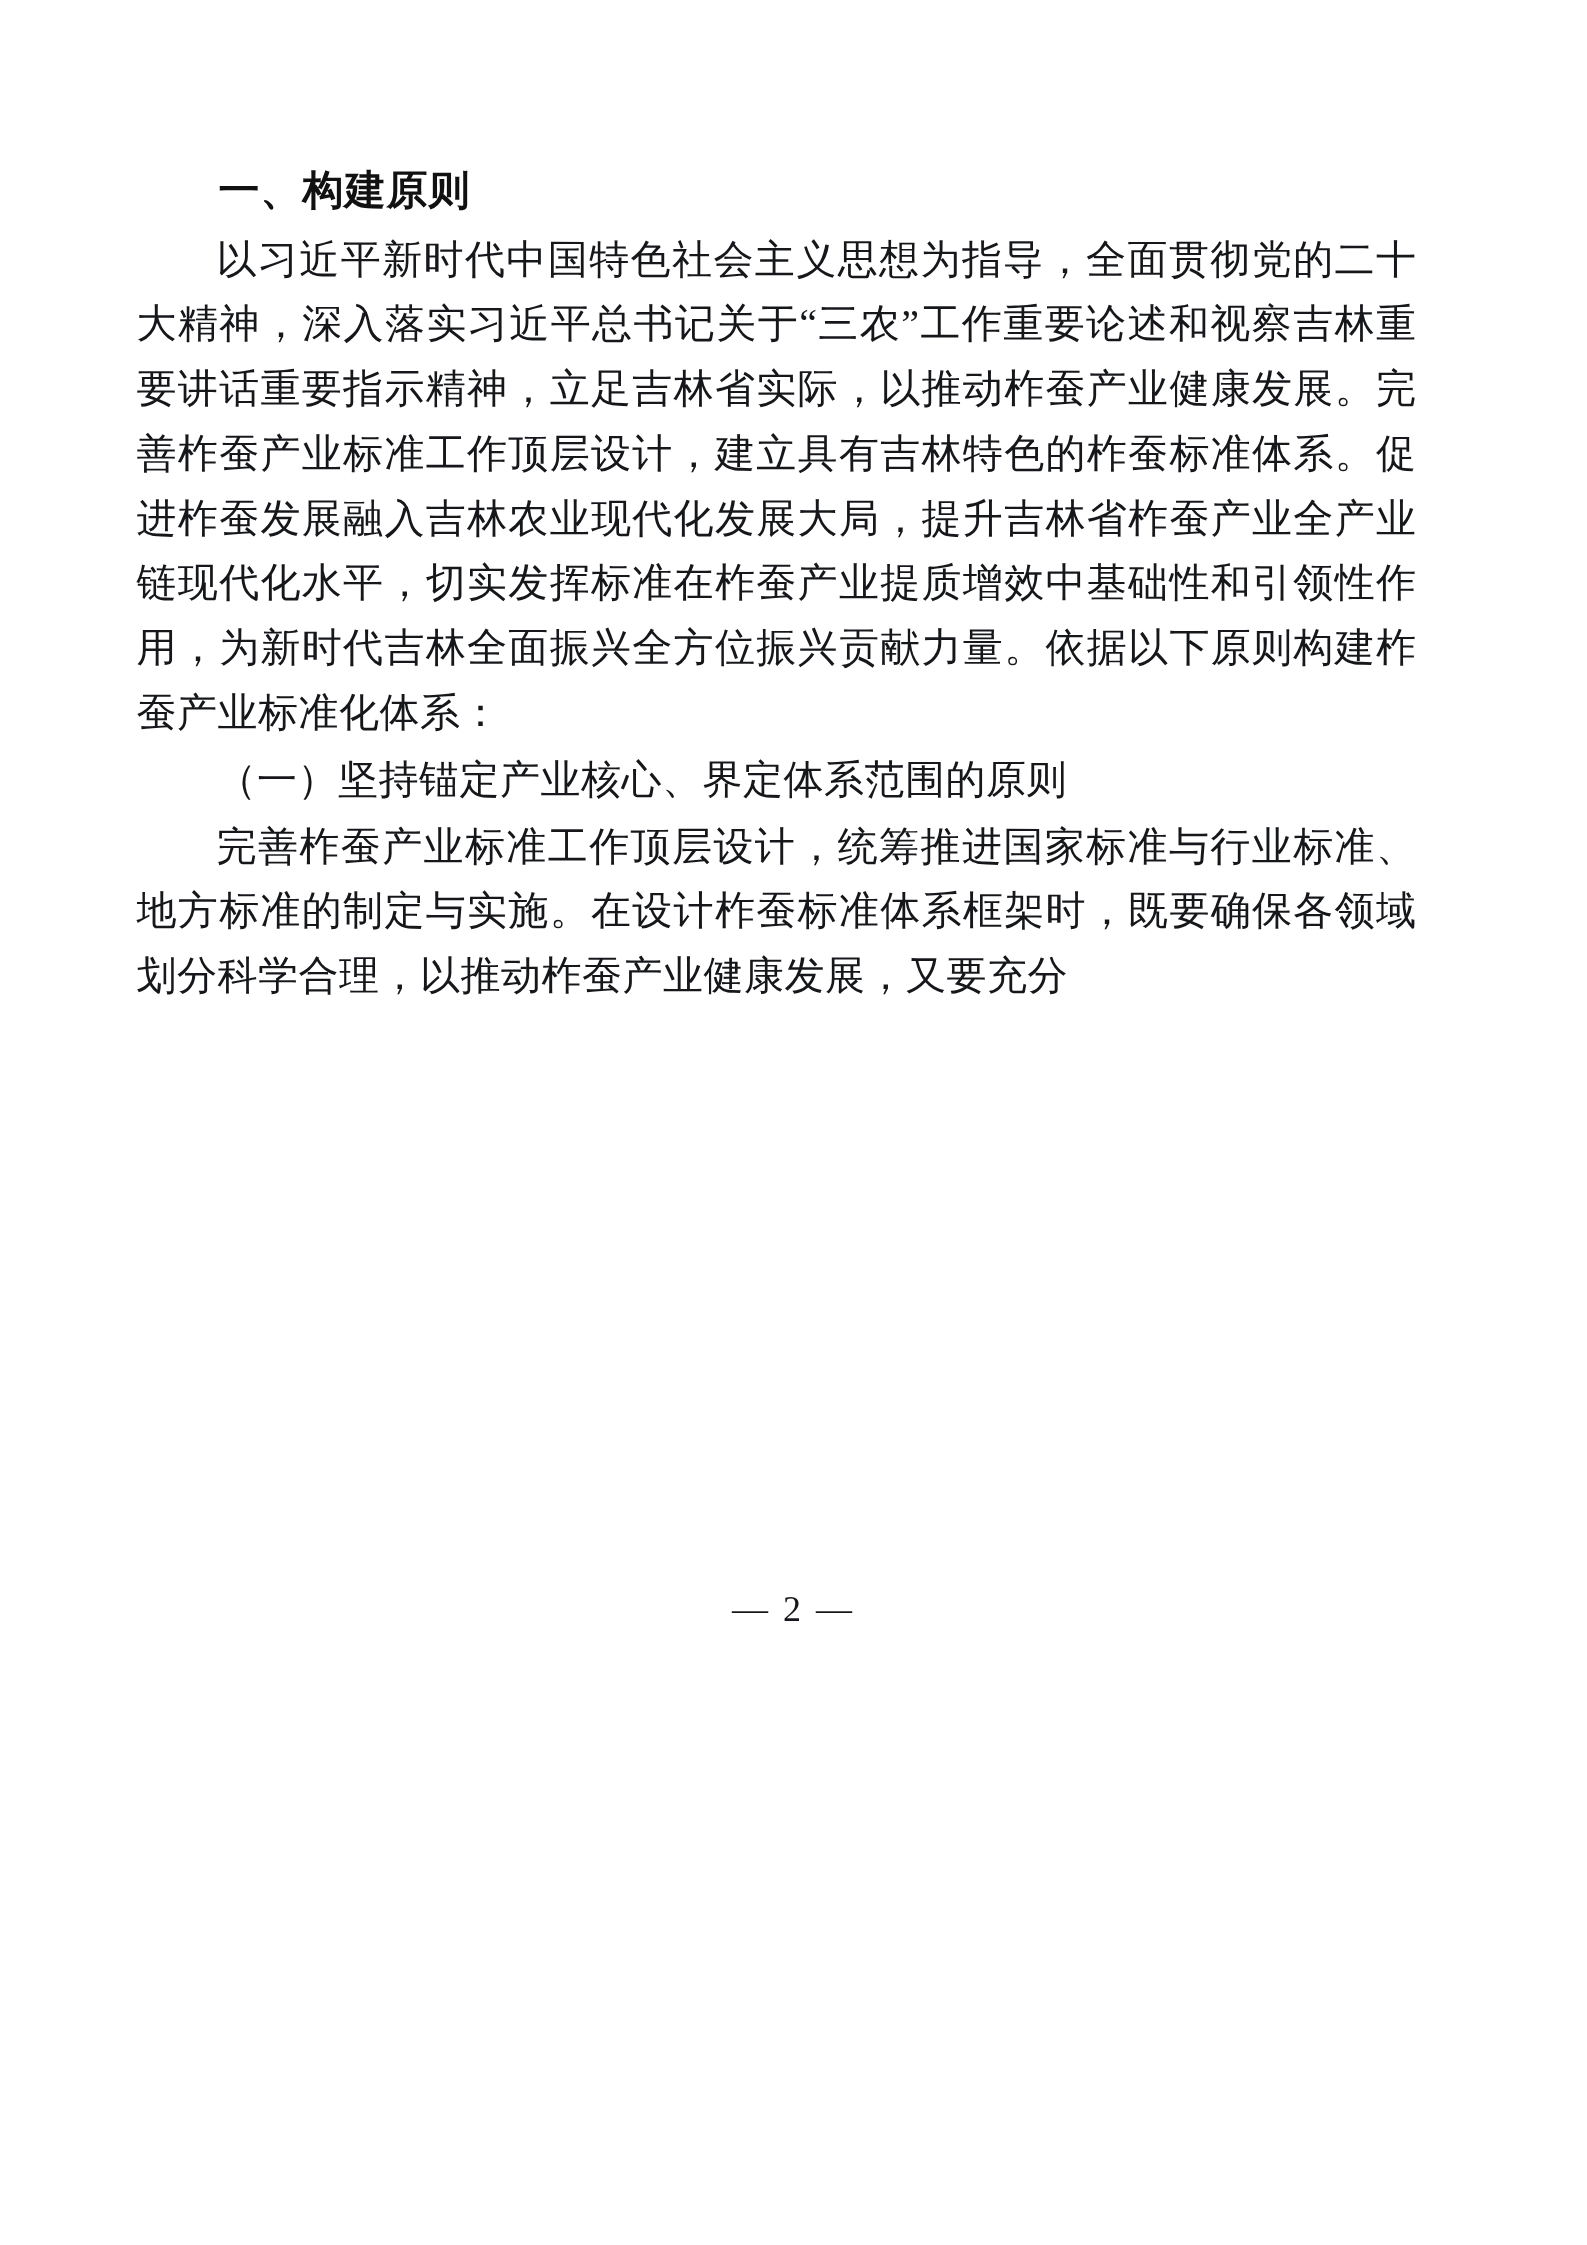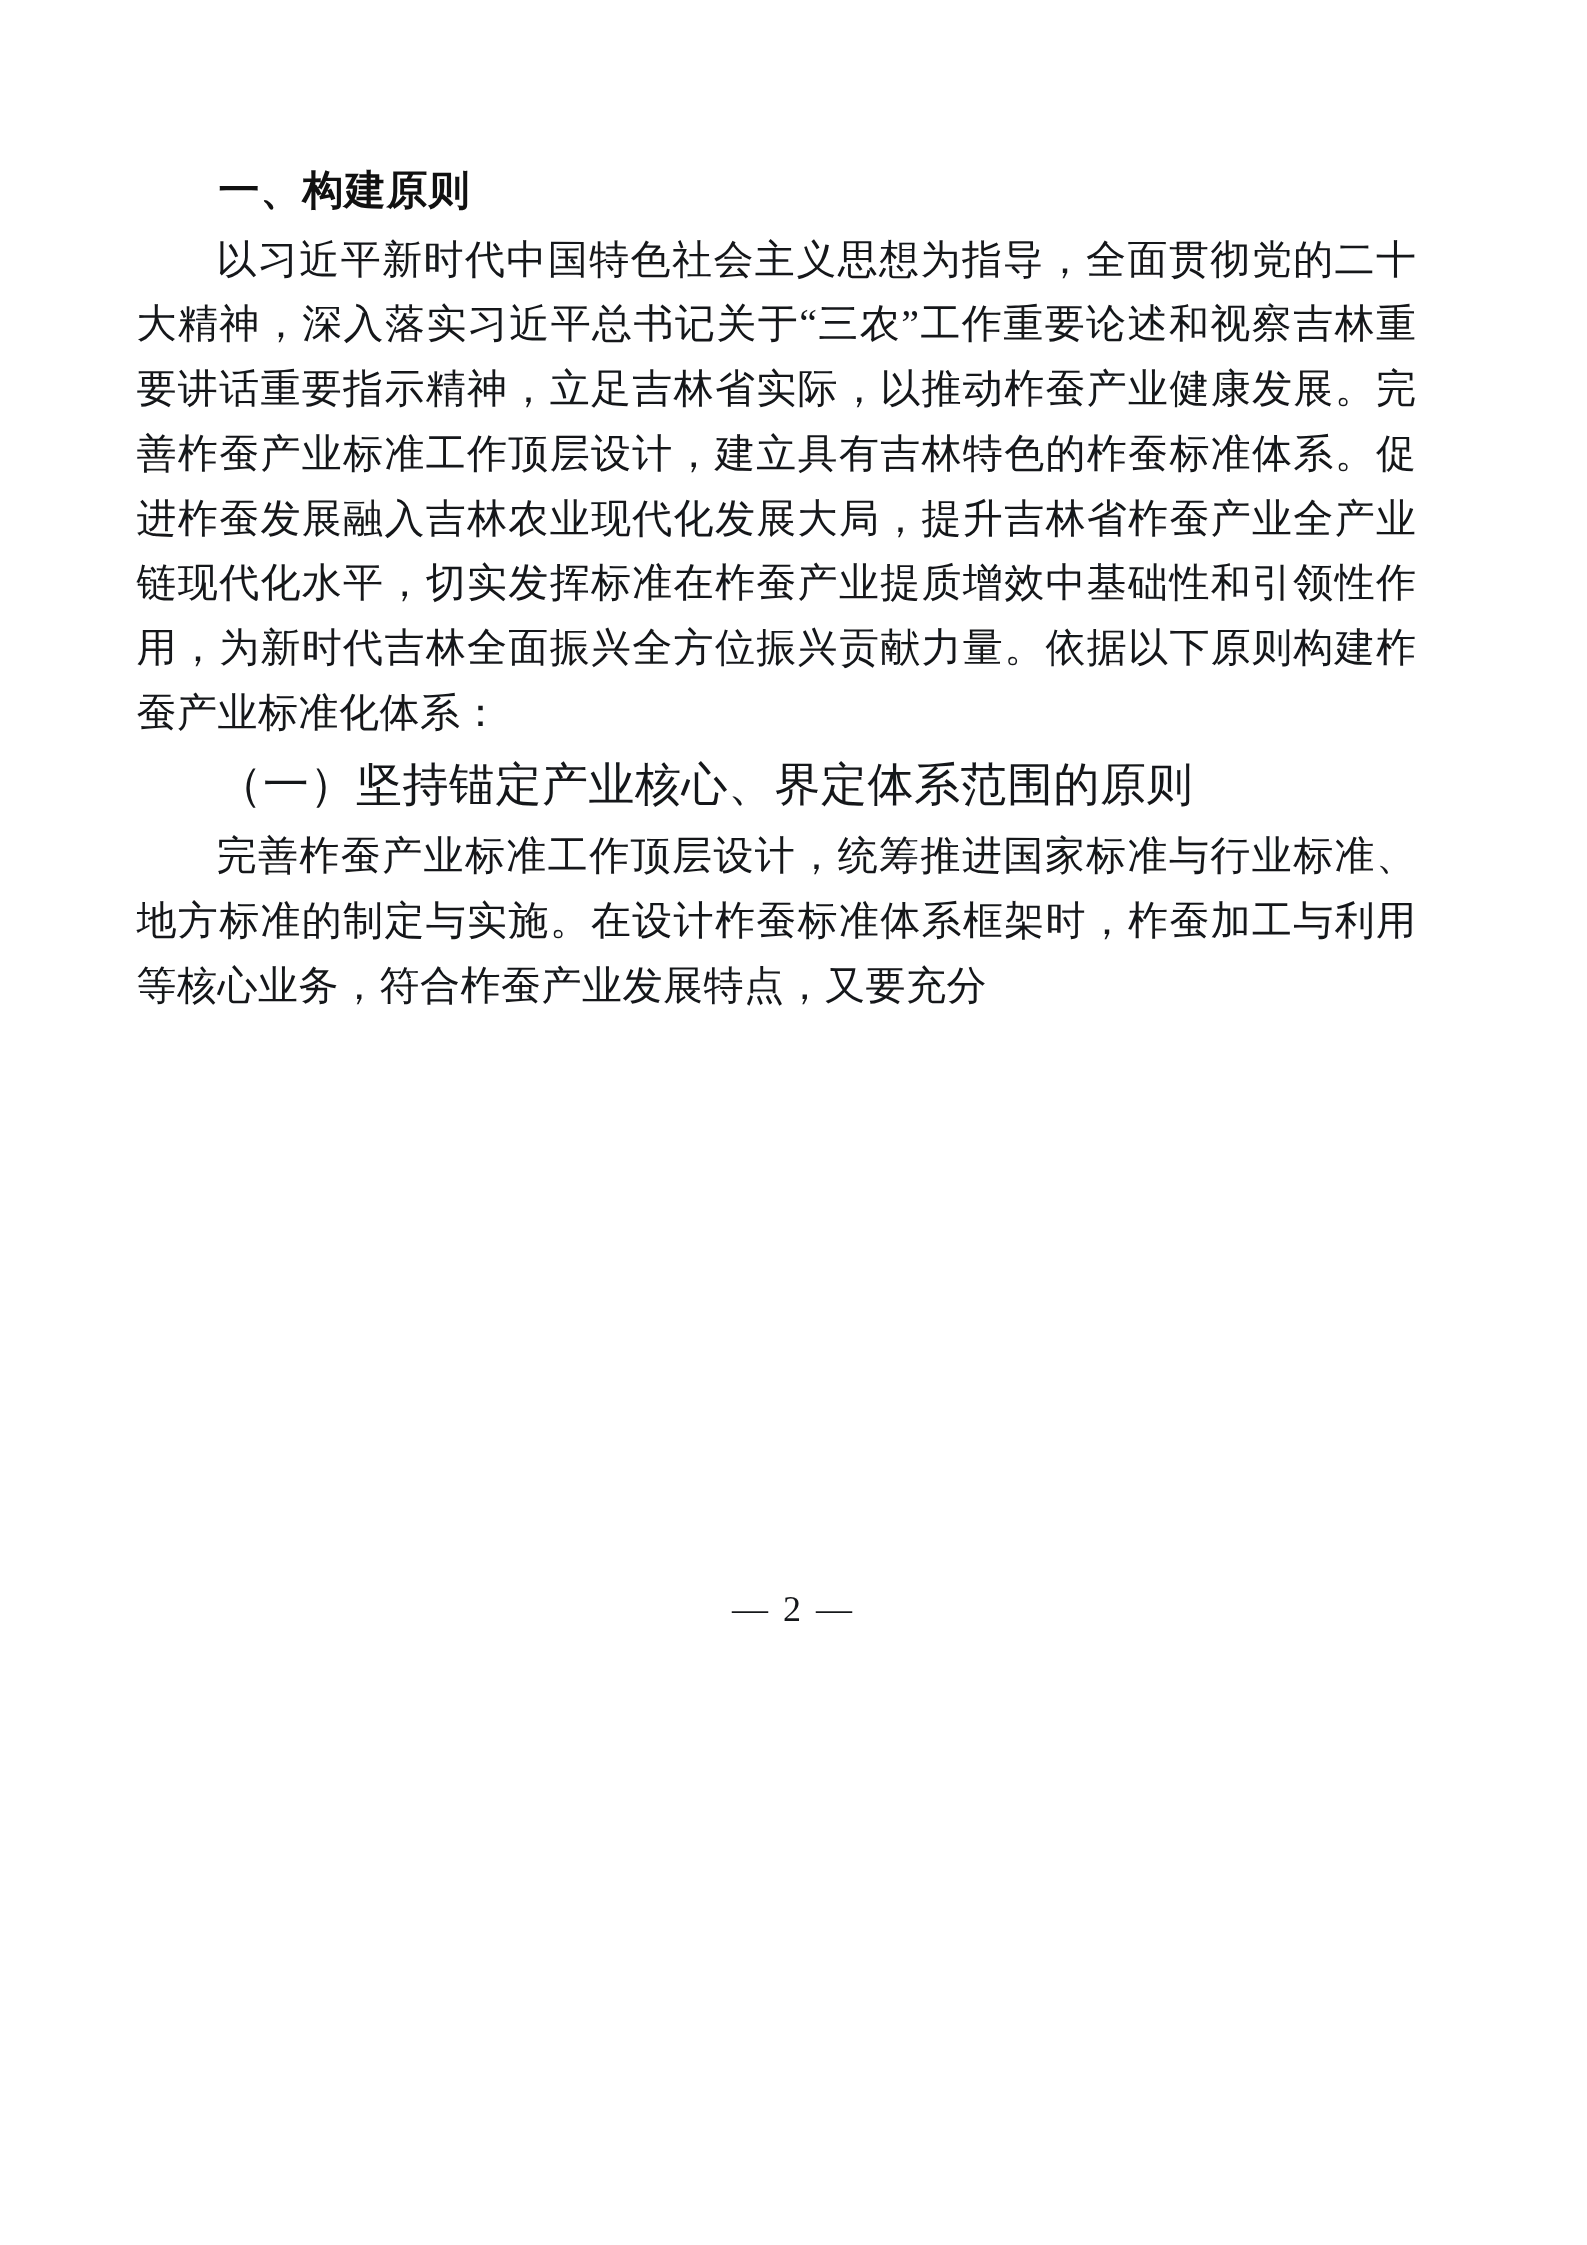--- a/index.html
+++ b/index.html
@@ -38,21 +38,21 @@
     font-size: 40px;
     line-height: 1.62;
     letter-spacing: 0.5px;
     text-indent: 80px;
     margin: 0 0 2px 0;
     text-align: justify;
     text-justify: inter-ideograph;
     color: #15171a;
   }
   .subheading {
-    font-size: 46px;
+    font-size: 40px;
     line-height: 1.62;
     letter-spacing: 0.5px;
     text-indent: 80px;
     margin: 0 0 2px 0;
     color: #15171a;
   }
   .page-number {
     position: absolute;
     left: 0;
     right: 0;
@@ -70,18 +70,18 @@
   <div class="doc-body">
 
     <h1 class="heading">一、构建原则</h1>
 
     <p class="para">以习近平新时代中国特色社会主义思想为指导，全面贯彻党的二十大精神，深入落实习近平总书记关于“三农”工作重要论述和视察吉林重要讲话重要指示精神，立足吉林省实际，以推动柞蚕产业健康发展。完善柞蚕产业标准工作顶层设计，建立具有吉林特色的柞蚕标准体系。促进柞蚕发展融入吉林农业现代化发展大局，提升吉林省柞蚕产业全产业链现代化水平，切实发挥标准在柞蚕产业提质增效中基础性和引领性作用，为新时代吉林全面振兴全方位振兴贡献力量。依据以下原则构建柞蚕产业标准化体系：</p>
 
     <p class="subheading">（一）坚持锚定产业核心、界定体系范围的原则</p>
 
 
 
-    <p class="para">完善柞蚕产业标准工作顶层设计，统筹推进国家标准与行业标准、地方标准的制定与实施。在设计柞蚕标准体系框架时，柞蚕加工与利用等核心业务，符合柞蚕产业发展特点，又要充分</p>
+    <p class="para">完善柞蚕产业标准工作顶层设计，统筹推进国家标准与行业标准、地方标准的制定与实施。在设计柞蚕标准体系框架时，既要确保各领域划分科学合理，以推动柞蚕产业健康发展，又要充分</p>
 
   </div>
 
   <div class="page-number">— 2 —</div>
 </div>
 
 </body></html>

